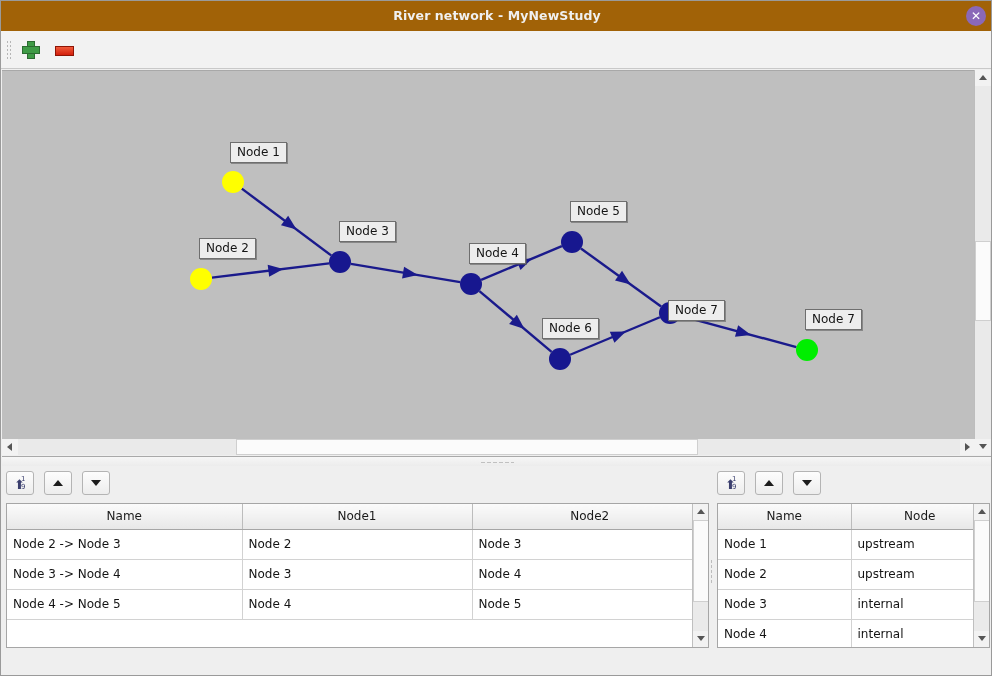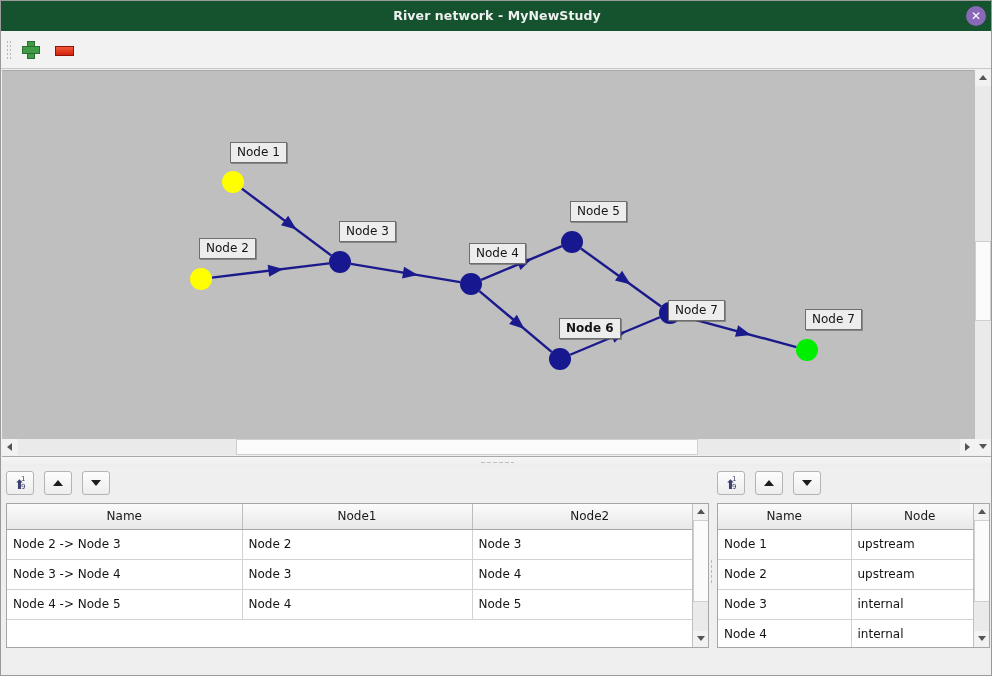--- a/index.html
+++ b/index.html
@@ -17,21 +17,21 @@
     width: 992px; height: 676px;
     background: #efefef;
     border: 1px solid #9a9a9a;
     overflow: hidden;
   }
 
   
   #titlebar {
     position: absolute; left: 0; top: 0;
     width: 992px; height: 42px;
-    background: #14532d;
+    background: #a16207;
     color: #f2f2f2;
   }
   #titlebar .title-text {
     position: absolute; left: 0; top: 0;
     width: 992px; height: 30px;
     line-height: 30px;
     text-align: center;
     font-size: 12.5px;
     font-weight: bold;
     color: #f0f0f0;
@@ -311,21 +311,21 @@
           <circle cx="668" cy="242" r="11" fill="#17178f"></circle>
           <circle cx="805" cy="279" r="11" fill="#00ee00"></circle>
         </g>
     </svg>
     <div id="label-layer">
         <div class="node-label" style="left: 228px; top: 71px;">Node 1</div>
         <div class="node-label" style="left: 197px; top: 167px;">Node 2</div>
         <div class="node-label" style="left: 337px; top: 150px;">Node 3</div>
         <div class="node-label" style="left: 467px; top: 172px;">Node 4</div>
         <div class="node-label" style="left: 568px; top: 130px;">Node 5</div>
-        <div class="node-label" style="left: 557px; top: 247px; font-weight: bold;">Node 6</div>
+        <div class="node-label" style="left: 540px; top: 247px;">Node 6</div>
         <div class="node-label" style="left: 666px; top: 202px; margin-top: 27px;">Node 7</div>
         <div class="node-label" style="left: 803px; top: 238px;">Node 7</div>
       </div>
   </div>
 
   <div class="sb-v">
     <div class="sb-arrow up" style="top:0;left:0;">
         <i></i>
       </div>
     <div class="sb-track" style="left:0;top:16px;width:16px;height:353px;">

